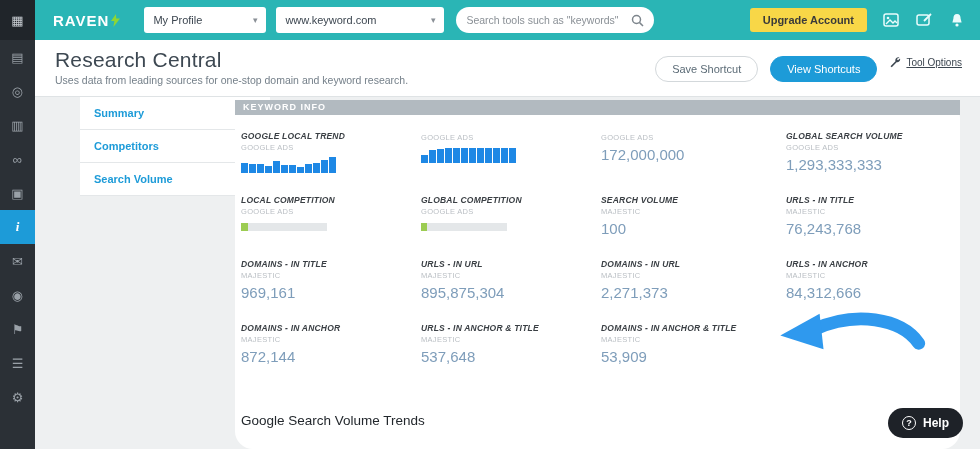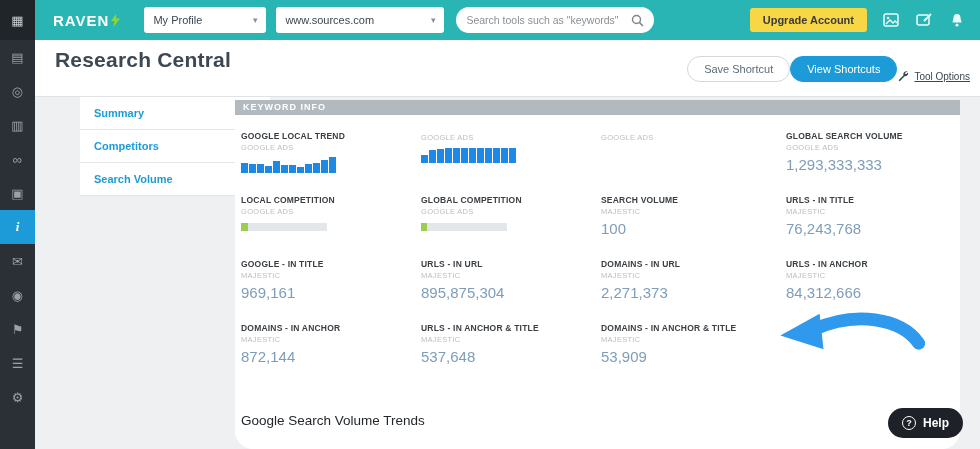--- a/index.html
+++ b/index.html
@@ -30,23 +30,23 @@
   .searchpill input::placeholder { color:#8a9096; }
   .top-right { margin-left:auto; display:flex; align-items:center; gap:15px; }
   .upgrade { background:#f8d747; border:none; border-radius:3px; height:24px; padding:0 13px;
              font-size:11px; font-weight:bold; color:#3a3a3a; cursor:pointer;
              font-family:"Liberation Sans", sans-serif; }
   .tico { width:18px; height:18px; display:flex; align-items:center; justify-content:center; cursor:pointer; }
 
   
   .pagehead { position:absolute; left:35px; top:40px; width:945px; height:57px; background:#fff;
               border-bottom:1px solid #dfe3e5; padding:8px 0 0 20px; }
-  .pagehead h1 { font-size:21px; font-weight:bold; color:#3d4852; letter-spacing:.2px; }
+  .pagehead h1 { font-size:21px; font-weight:normal; color:#3d4852; letter-spacing:.2px; }
   .pagehead .sub { font-size:10.5px; color:#75808a; margin-top:2px; }
-  .head-actions { position:absolute; right:10px; top:16px; display:flex; align-items:flex-end; }
+  .head-actions { position:absolute; right:18px; top:16px; display:flex; align-items:flex-start; gap:12px; }
   .btn { height:26px; border-radius:14px; font-size:11px; padding:0 16px; cursor:pointer;
          font-family:"Liberation Sans", sans-serif; }
   .btn-ghost { background:#fff; border:1px solid #d3d8db; color:#5b6b76; }
   .btn-primary { background:#1d9bd8; border:1px solid #1d9bd8; color:#fff; }
   .tool-opt { font-size:10px; color:#3c4650; text-decoration:underline; display:flex;
               align-items:center; gap:5px; cursor:pointer; }
 
   
   .subnav { position:absolute; left:35px; top:97px; width:190px;margin-left:45px; }
   .subnav-item { height:33px; background:#fff; border-bottom:1px solid #e4e7e9; display:flex;
@@ -55,21 +55,21 @@
   .subnav-item .car { margin-left:auto; font-size:8px; color:#c6cbce; }
   .subnav-item.active .car { color:#23282d; }
 
   
   .panel { position:absolute; left:235px; top:100px; width:725px; height:349px; background:#fff;border-radius:18px; }
   .section-bar { height:15px; background:#b2bac0; color:#fff; font-size:9px; font-weight:bold;
                  letter-spacing:1px; line-height:15px; padding-left:8px; }
   .metrics { display:grid; grid-template-columns:180px 180px 185px 168px; grid-auto-rows:64px;
              padding:14px 0 0 6px; }
   .metric { padding-top:2px; }
-  .m-label { font-size:8.5px; font-weight:bold; color:#3a3f44; letter-spacing:.2px; }
+  .m-label { font-size:8.5px; font-weight:bold; color:#3a3f44; letter-spacing:.2px;font-style:italic; }
   .m-source { font-size:7.5px; color:#b9bec3; margin-top:2px; letter-spacing:.3px; }
   .m-value { font-size:15px; color:#7e9dba; margin-top:4px; }
   .m-bars { display:flex; align-items:flex-end; gap:1px; height:16px; margin-top:5px; width:96px; }
   .m-bars span { width:7px; background:#1e88e5; display:block; }
   .m-track { width:86px; height:8px; background:#e4e7e9; margin-top:7px; }
   .m-fill { height:8px; background:#9ccc52; }
   .panel-footer { margin:28px 0 0 6px; font-size:13.5px; color:#23282d; }
 
   
   .help { position:absolute; right:17px; bottom:11px; height:30px; background:#1e2228; color:#fff;
@@ -105,21 +105,21 @@
       <polygon points="5,0 0,7 3.4,7 2.4,13 9,4.6 5.2,4.6" fill="#8fd633"></polygon>
     </svg>
   </div>
 
   <div class="select sel-profile">
     <span>My Profile</span>
     <span class="chev">▾</span>
   </div>
 
   <div class="select sel-domain">
-    <span>www.sources.com</span>
+    <span>www.keyword.com</span>
     <span class="chev">▾</span>
   </div>
 
   <div class="searchpill">
     <input type="text" placeholder="Search tools such as &quot;keywords&quot;" style="">
     <svg width="13" height="13" viewBox="0 0 13 13">
       <circle cx="5.5" cy="5.5" r="4" fill="none" stroke="#7d858c" stroke-width="1.5"></circle>
       <line x1="8.6" y1="8.6" x2="12" y2="12" stroke="#7d858c" stroke-width="1.5"></line>
     </svg>
   </div>
@@ -143,20 +143,21 @@
       <svg width="14" height="15" viewBox="0 0 14 15">
         <path d="M7 1 C4.4 1 3.4 3 3.4 5.6 L2.4 9.6 L11.6 9.6 L10.6 5.6 C10.6 3 9.6 1 7 1 Z" fill="#eafcfc"></path>
         <circle cx="7" cy="12" r="1.6" fill="#eafcfc"></circle>
       </svg>
     </span>
   </div>
 </div>
 
 <div class="pagehead">
   <h1>Research Central</h1>
+  <div class="sub">Uses data from leading sources for one-stop domain and keyword research.</div>
   <div class="head-actions">
     <button class="btn btn-ghost">Save Shortcut</button>
     <button class="btn btn-primary">View Shortcuts</button>
     <span class="tool-opt">
       <svg width="12" height="12" viewBox="0 0 12 12">
         <path d="M10.5 1.5 A3 3 0 0 0 6.5 5.2 L1.5 10.2 L2.8 11.2 L7.6 6.3 A3 3 0 0 0 11 2.5 L9 4.3 L7.7 3 Z" fill="#3c4650"></path>
       </svg>
       <span>Tool Options</span>
     </span>
   </div>
@@ -210,20 +211,21 @@
           <span style="height: 15.2px;"></span>
           <span style="height: 15.2px;"></span>
           <span style="height: 15.2px;"></span>
           <span style="height: 15.2px;"></span>
           <span style="height: 15.2px;"></span>
           <span style="height: 15.2px;"></span>
         </div>
       </div>
       <div class="metric">
         <div class="m-source">GOOGLE ADS</div>
+        <div class="m-value">172,000,000</div>
       </div>
       <div class="metric">
         <div class="m-label">GLOBAL SEARCH VOLUME</div>
         <div class="m-source">GOOGLE ADS</div>
         <div class="m-value">1,293,333,333</div>
       </div>
       <div class="metric">
         <div class="m-label">LOCAL COMPETITION</div>
         <div class="m-source">GOOGLE ADS</div>
         <div class="m-track">
@@ -241,21 +243,21 @@
         <div class="m-label">SEARCH VOLUME</div>
         <div class="m-source">MAJESTIC</div>
         <div class="m-value">100</div>
       </div>
       <div class="metric">
         <div class="m-label">URLS - IN TITLE</div>
         <div class="m-source">MAJESTIC</div>
         <div class="m-value">76,243,768</div>
       </div>
       <div class="metric">
-        <div class="m-label">GOOGLE - IN TITLE</div>
+        <div class="m-label">DOMAINS - IN TITLE</div>
         <div class="m-source">MAJESTIC</div>
         <div class="m-value">969,161</div>
       </div>
       <div class="metric">
         <div class="m-label">URLS - IN URL</div>
         <div class="m-source">MAJESTIC</div>
         <div class="m-value">895,875,304</div>
       </div>
       <div class="metric">
         <div class="m-label">DOMAINS - IN URL</div>

